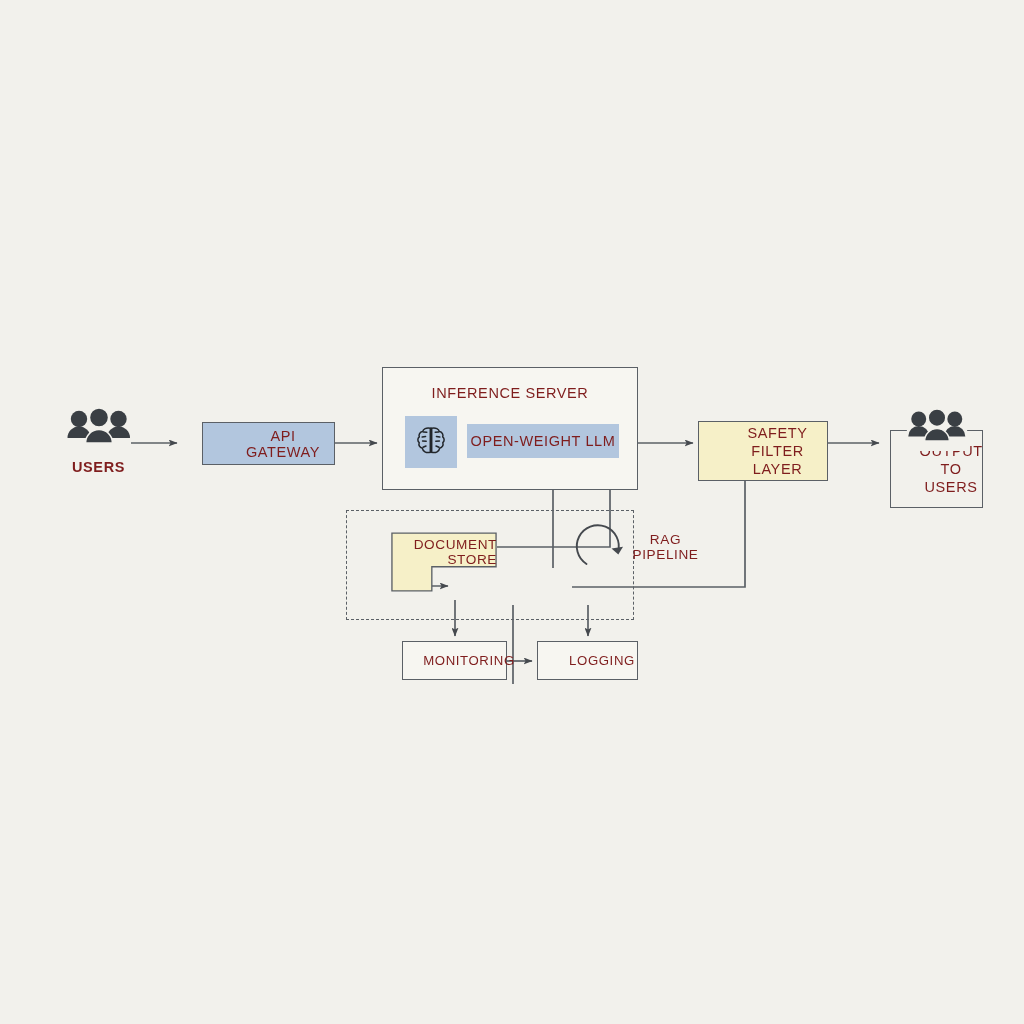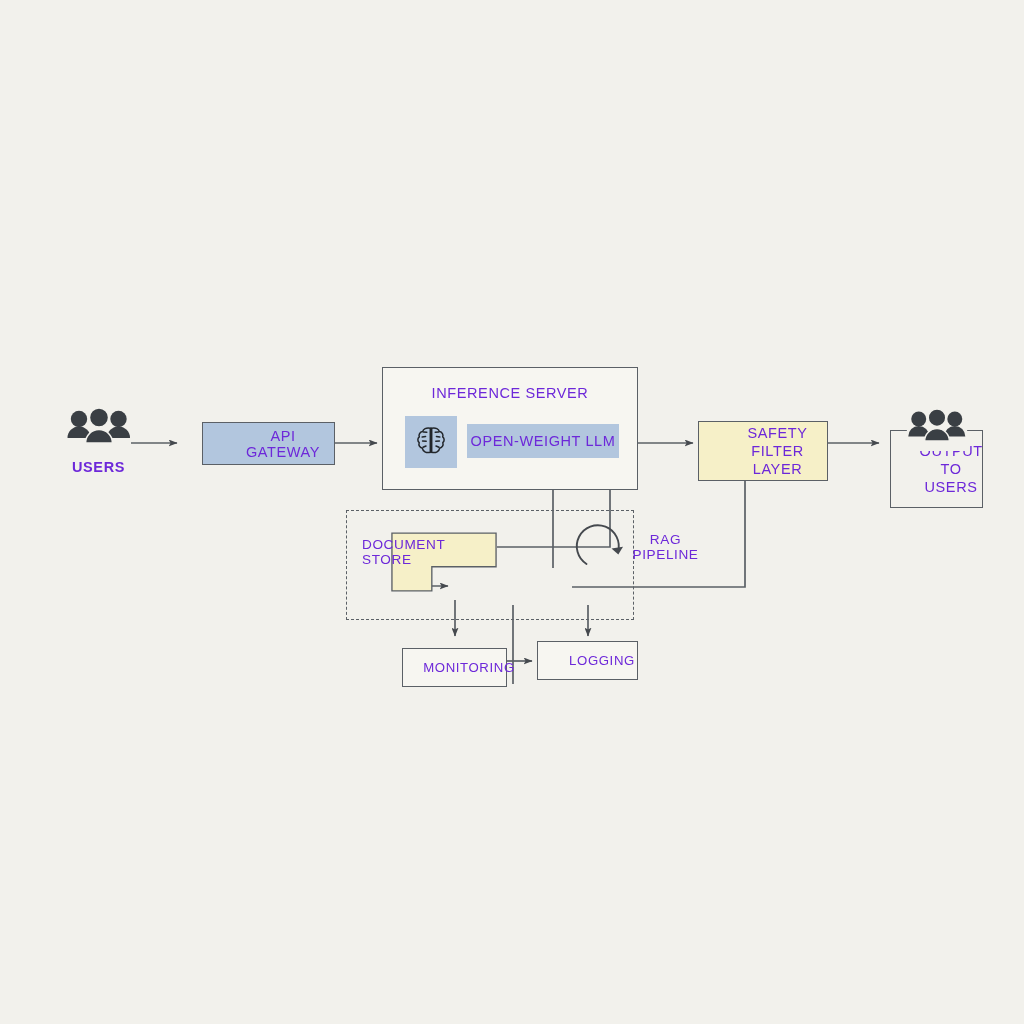--- a/index.html
+++ b/index.html
@@ -28,21 +28,21 @@
     height: 1024px;
     pointer-events: none;
   }
   .node {
     position: absolute;
     box-sizing: border-box;
     display: flex;
     align-items: center;
     justify-content: center;
     text-align: center;
-    color: #6d28d9;
+    color: #7f1d1d;
     letter-spacing: 0.6px;
     padding-left: 29px;
   }
   .boxed {
     border: 1.6px solid #5b6066;
   }
 
   
   #users-group {
     left: 38px; top: 408px;
@@ -119,21 +119,21 @@
     background: transparent;
   }
   #document-store {
     left: 362px; top: 524px;
     width: 135px; height: 76px;
   }
   #document-store-label {
     position: absolute;
     left: 0; top: 13px;
     width: 100%;
-    text-align: left;
+    text-align: right;
     font-size: 13.6px;
   }
   #vector-database {
     left: 453px; top: 568px;
     width: 119px; height: 37px;
     font-size: 13.6px;
   }
   #rag-pipeline-label {
     left: 586px; top: 534px;
     width: 130px; height: 26px;
@@ -270,21 +270,21 @@
 
 
   <svg id="rag-refresh-icon" viewBox="0 0 60 60">
     <path d="M14.5 48 A21 21 0 1 1 46 36" fill="none" stroke="#45494e" stroke-width="1.9" stroke-linecap="round"></path>
     <path d="M39.5 32.5 L46.3 38.6 L51 30.8 Z" fill="#45494e"></path>
   </svg>
   <div class="node" id="rag-pipeline-label">
     <span>RAG PIPELINE</span>
   </div>
 
-  <div class="node boxed" id="monitoring" style="background:#f7f6f1;margin-top:7px;">
+  <div class="node boxed" id="monitoring" style="background:#f7f6f1;">
     <span>MONITORING</span>
   </div>
 
   <div class="node boxed" id="logging" style="background:#f7f6f1;">
     <span>LOGGING</span>
   </div>
 
 </div>
 
 </body></html>

